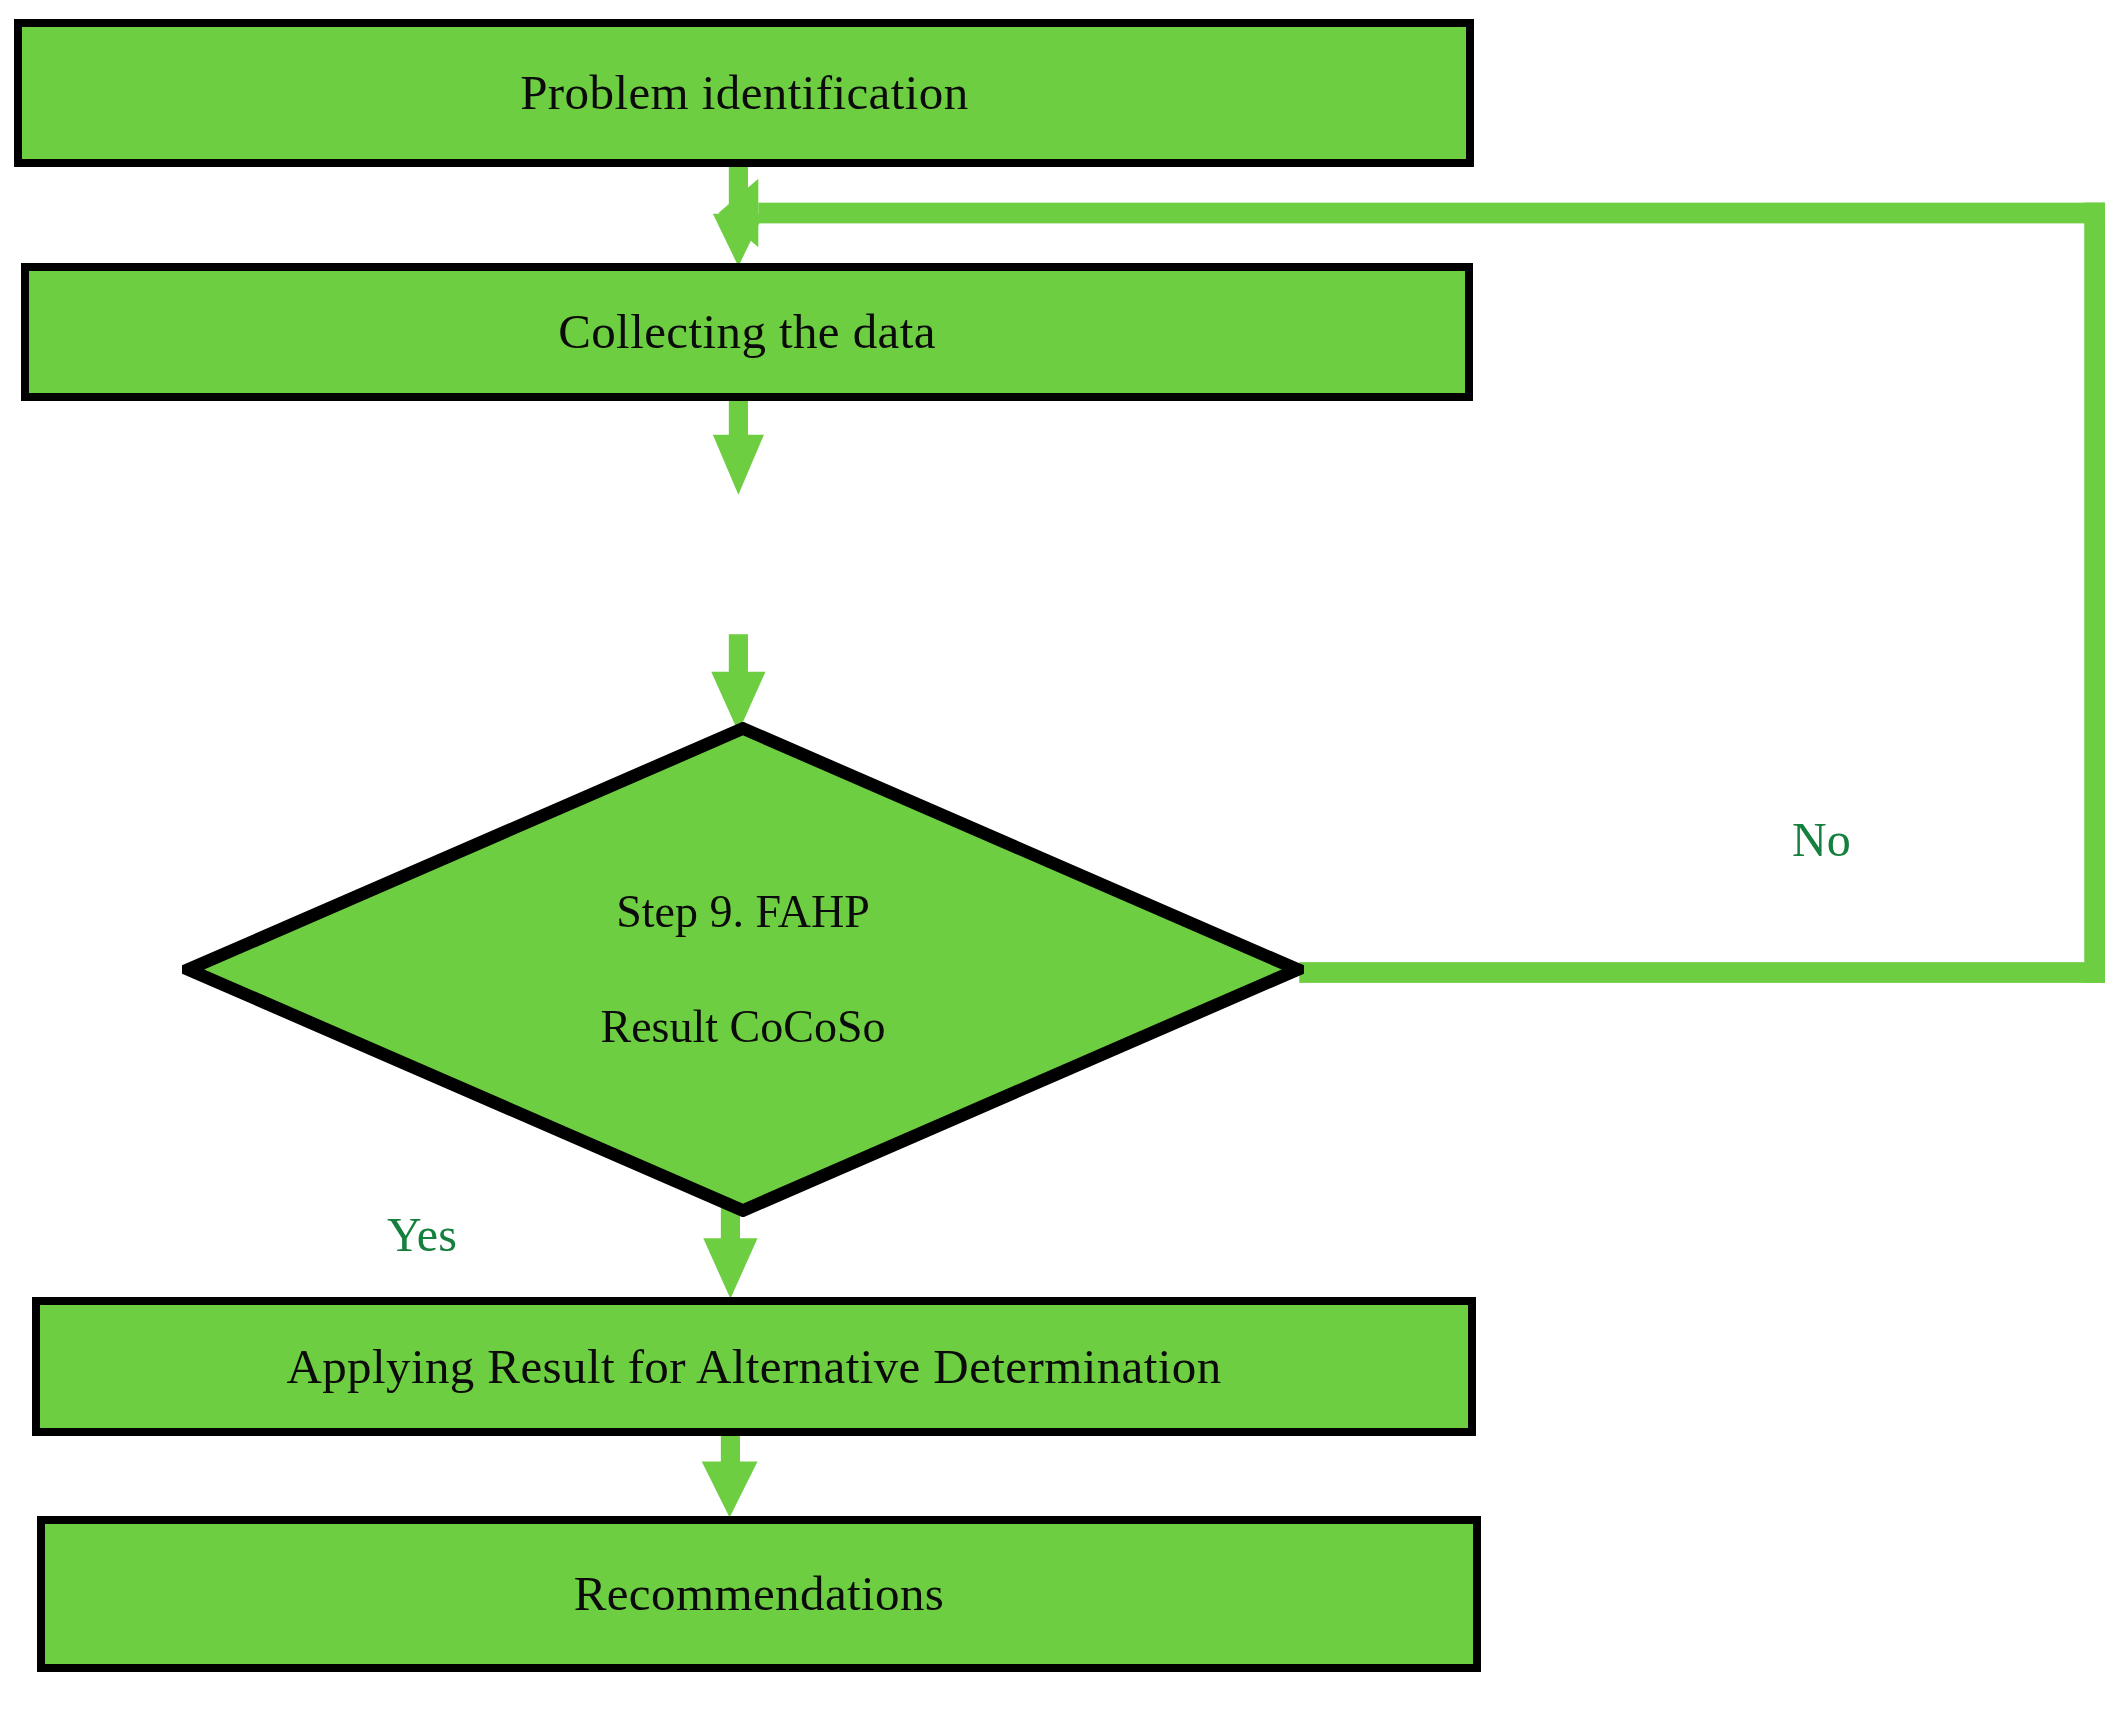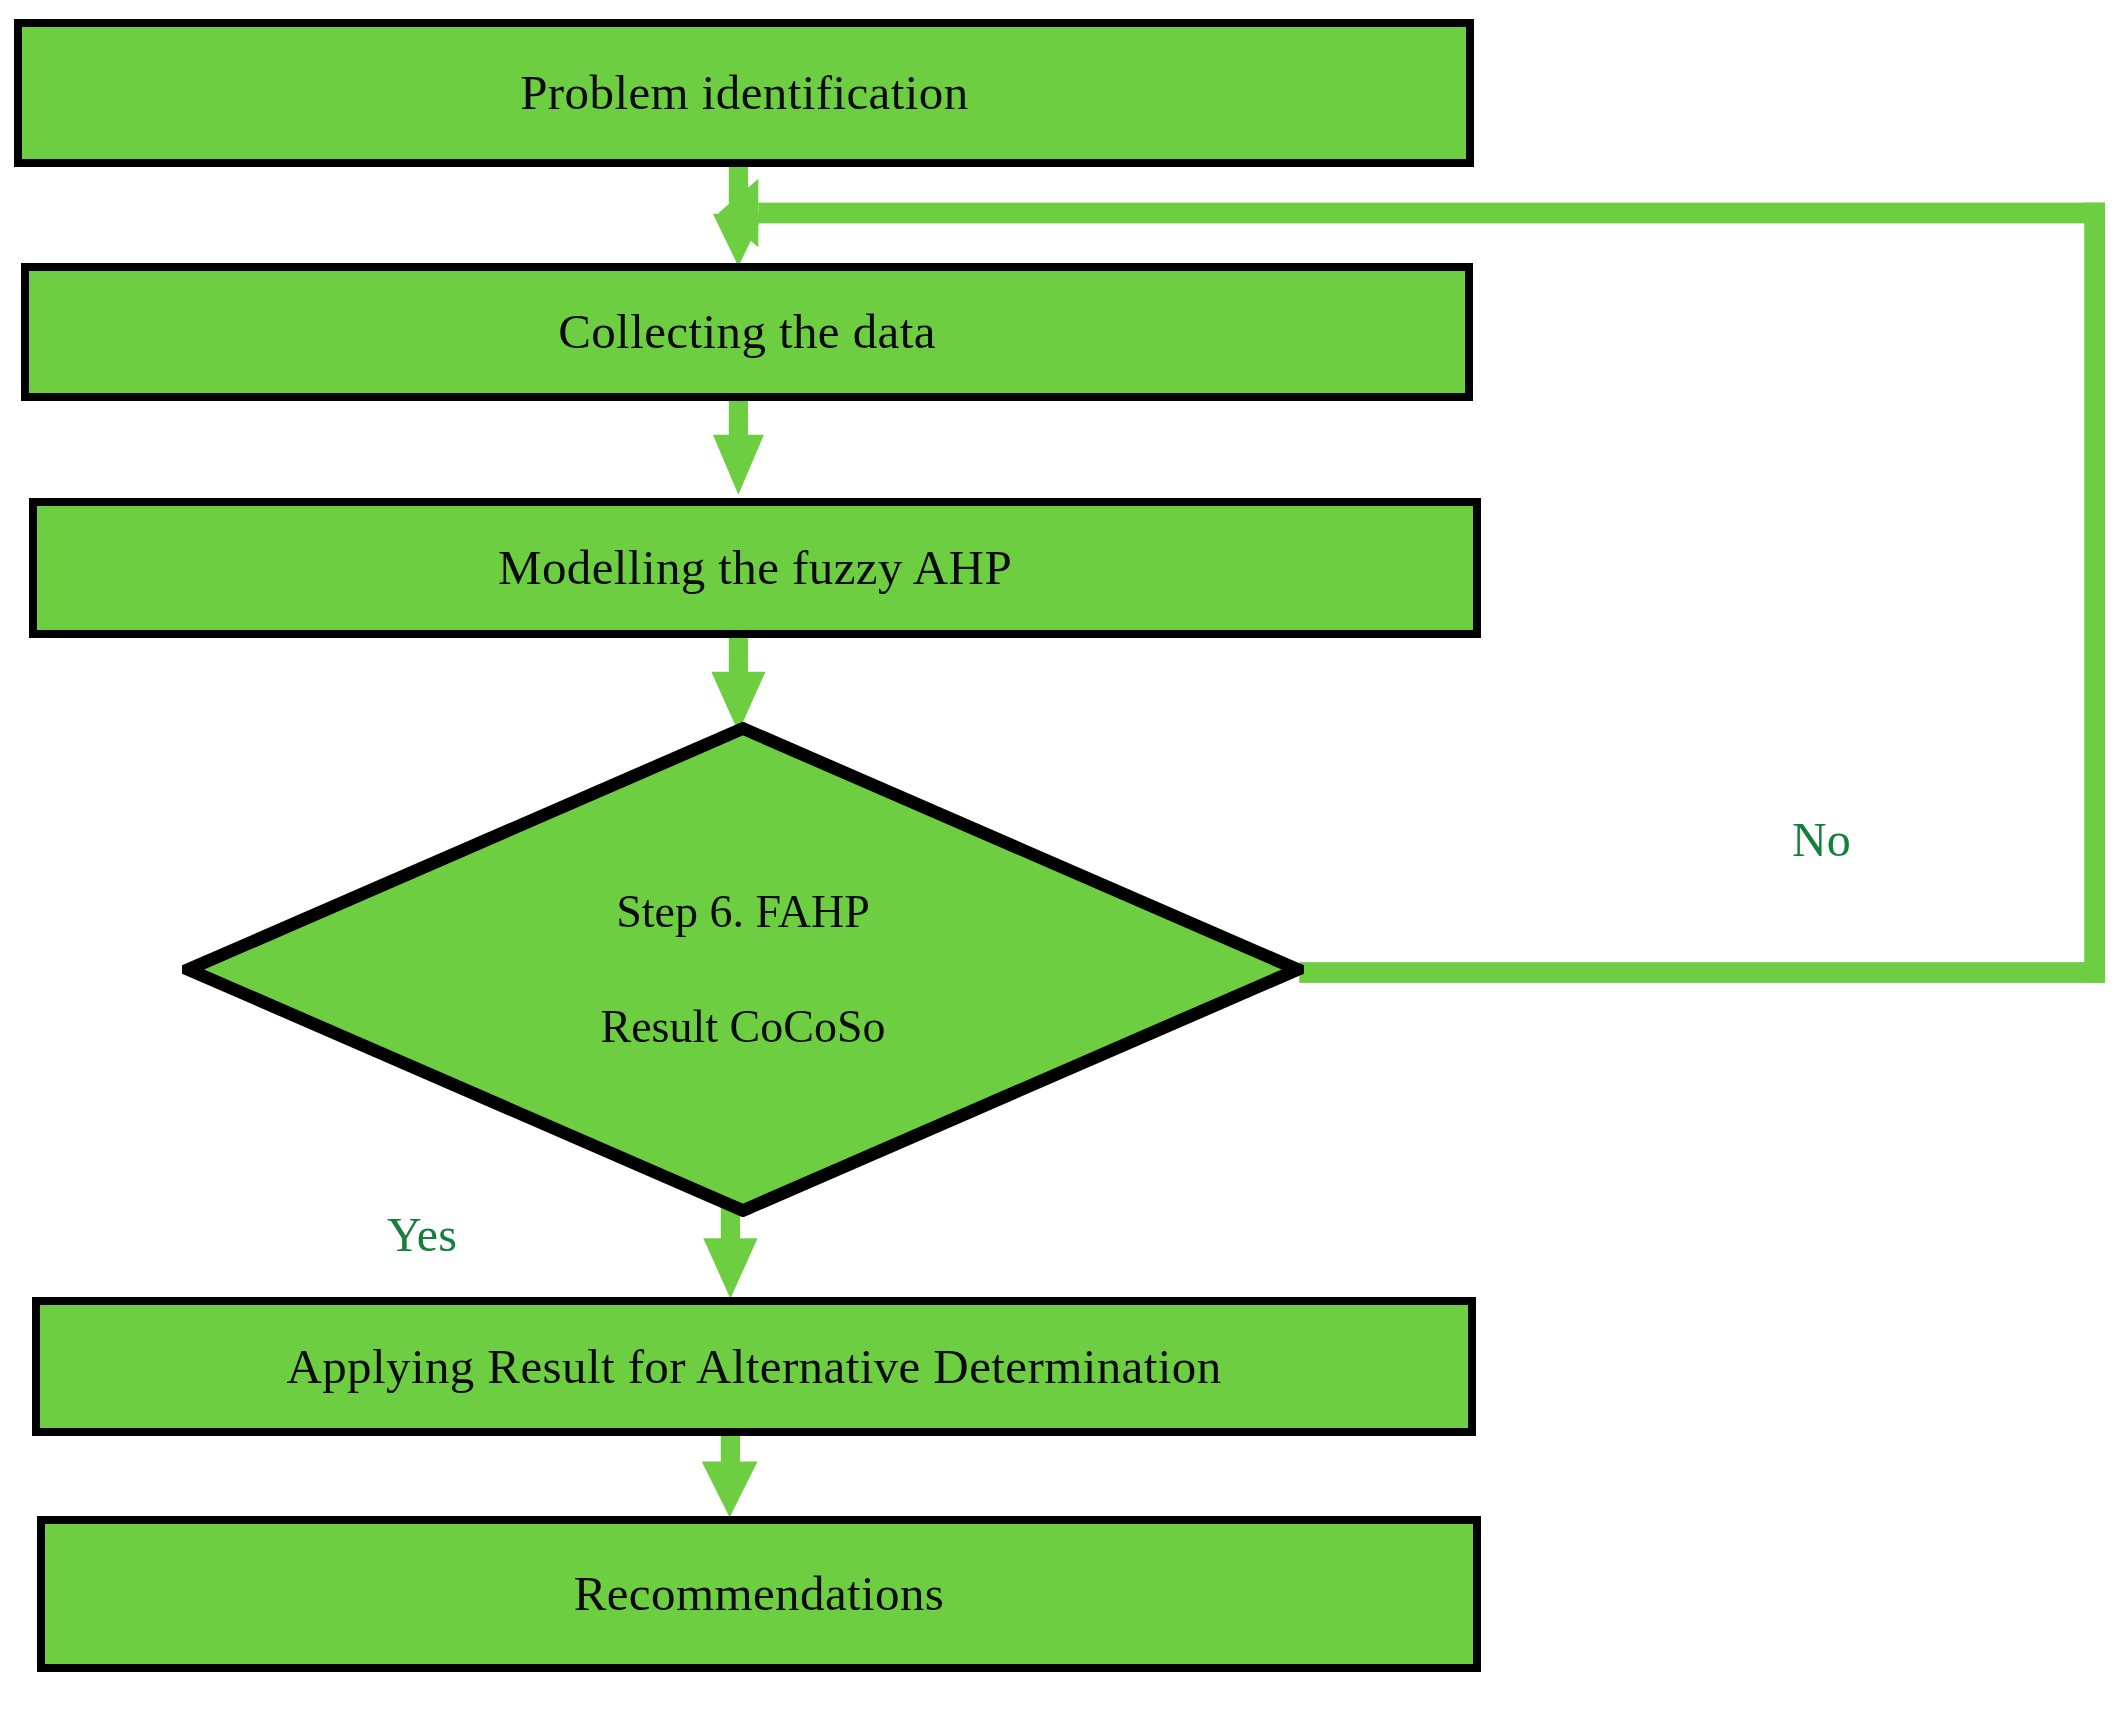--- a/index.html
+++ b/index.html
@@ -130,30 +130,27 @@
   </svg>
 
   <div class="node-box" style="left:21px; top:263px; width:1452px; height:138px;">
     <span class="node-label">Collecting the data</span>
   </div>
 
   <div class="node-box" style="left:14.4px; top:19px; width:1460px; height:148px;">
     <span class="node-label">Problem identification</span>
   </div>
 
-  <div class="node-box" style="left:29px; top:498px; width:1452px; height:140px;">
-    <span class="node-label">Modelling the fuzzy AHP</span>
-  </div>
 
   <div class="diamond-wrap" style="left:182px; top:722px; width:1122px; height:495px;">
     <svg width="1122" height="495" viewBox="0 0 1406 620" xmlns="http://www.w3.org/2000/svg">
       <polygon points="703,8 1398,310 703,612 8,310" fill="#6ece42" stroke="#000000" stroke-width="16" stroke-linejoin="miter"></polygon>
     </svg>
     <div class="diamond-text">
-      <span class="dline">Step 6. FAHP</span>
+      <span class="dline">Step 9. FAHP</span>
       <span class="dline">Result CoCoSo</span>
     </div>
   </div>
 
   <div class="edge-label" style="left:1792px; top:816px;">
     <span>No</span>
   </div>
 
   <div class="edge-label" style="left:387px; top:1211px;text-align:center;">
     <span>Yes</span>

